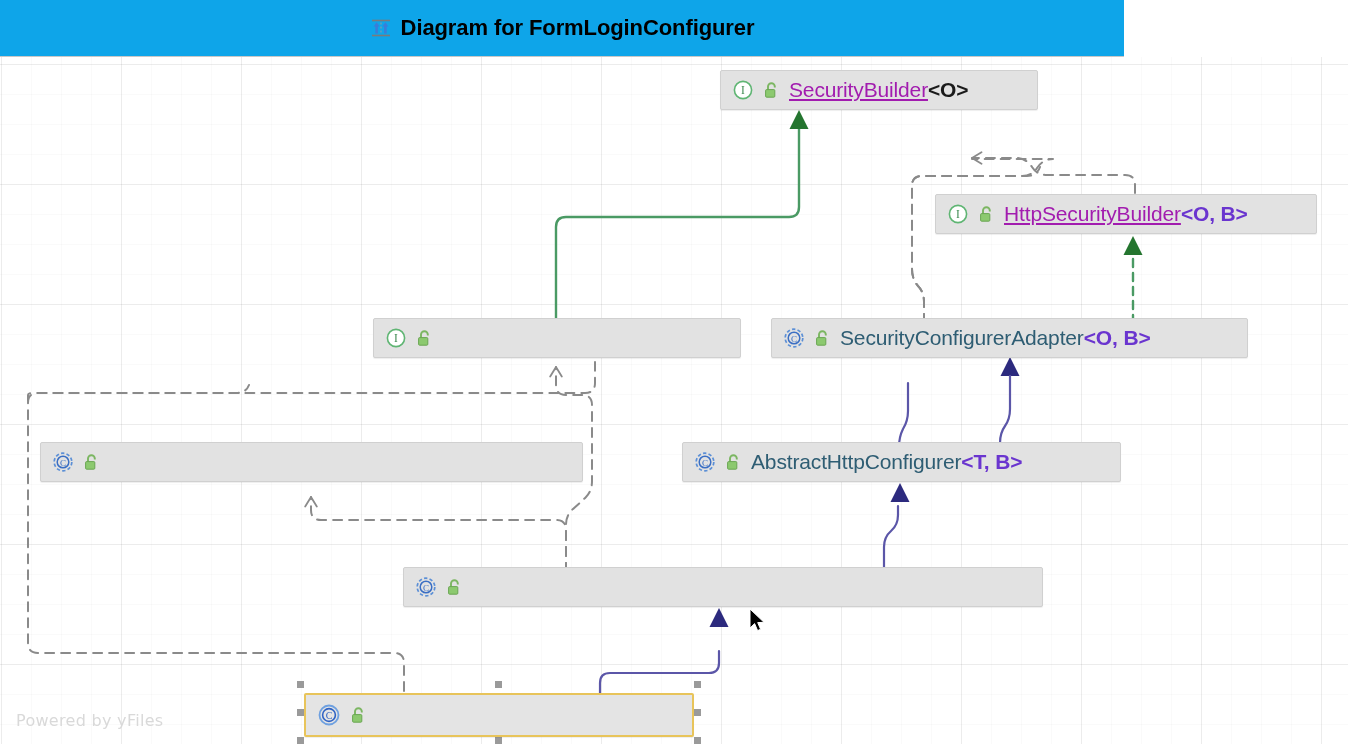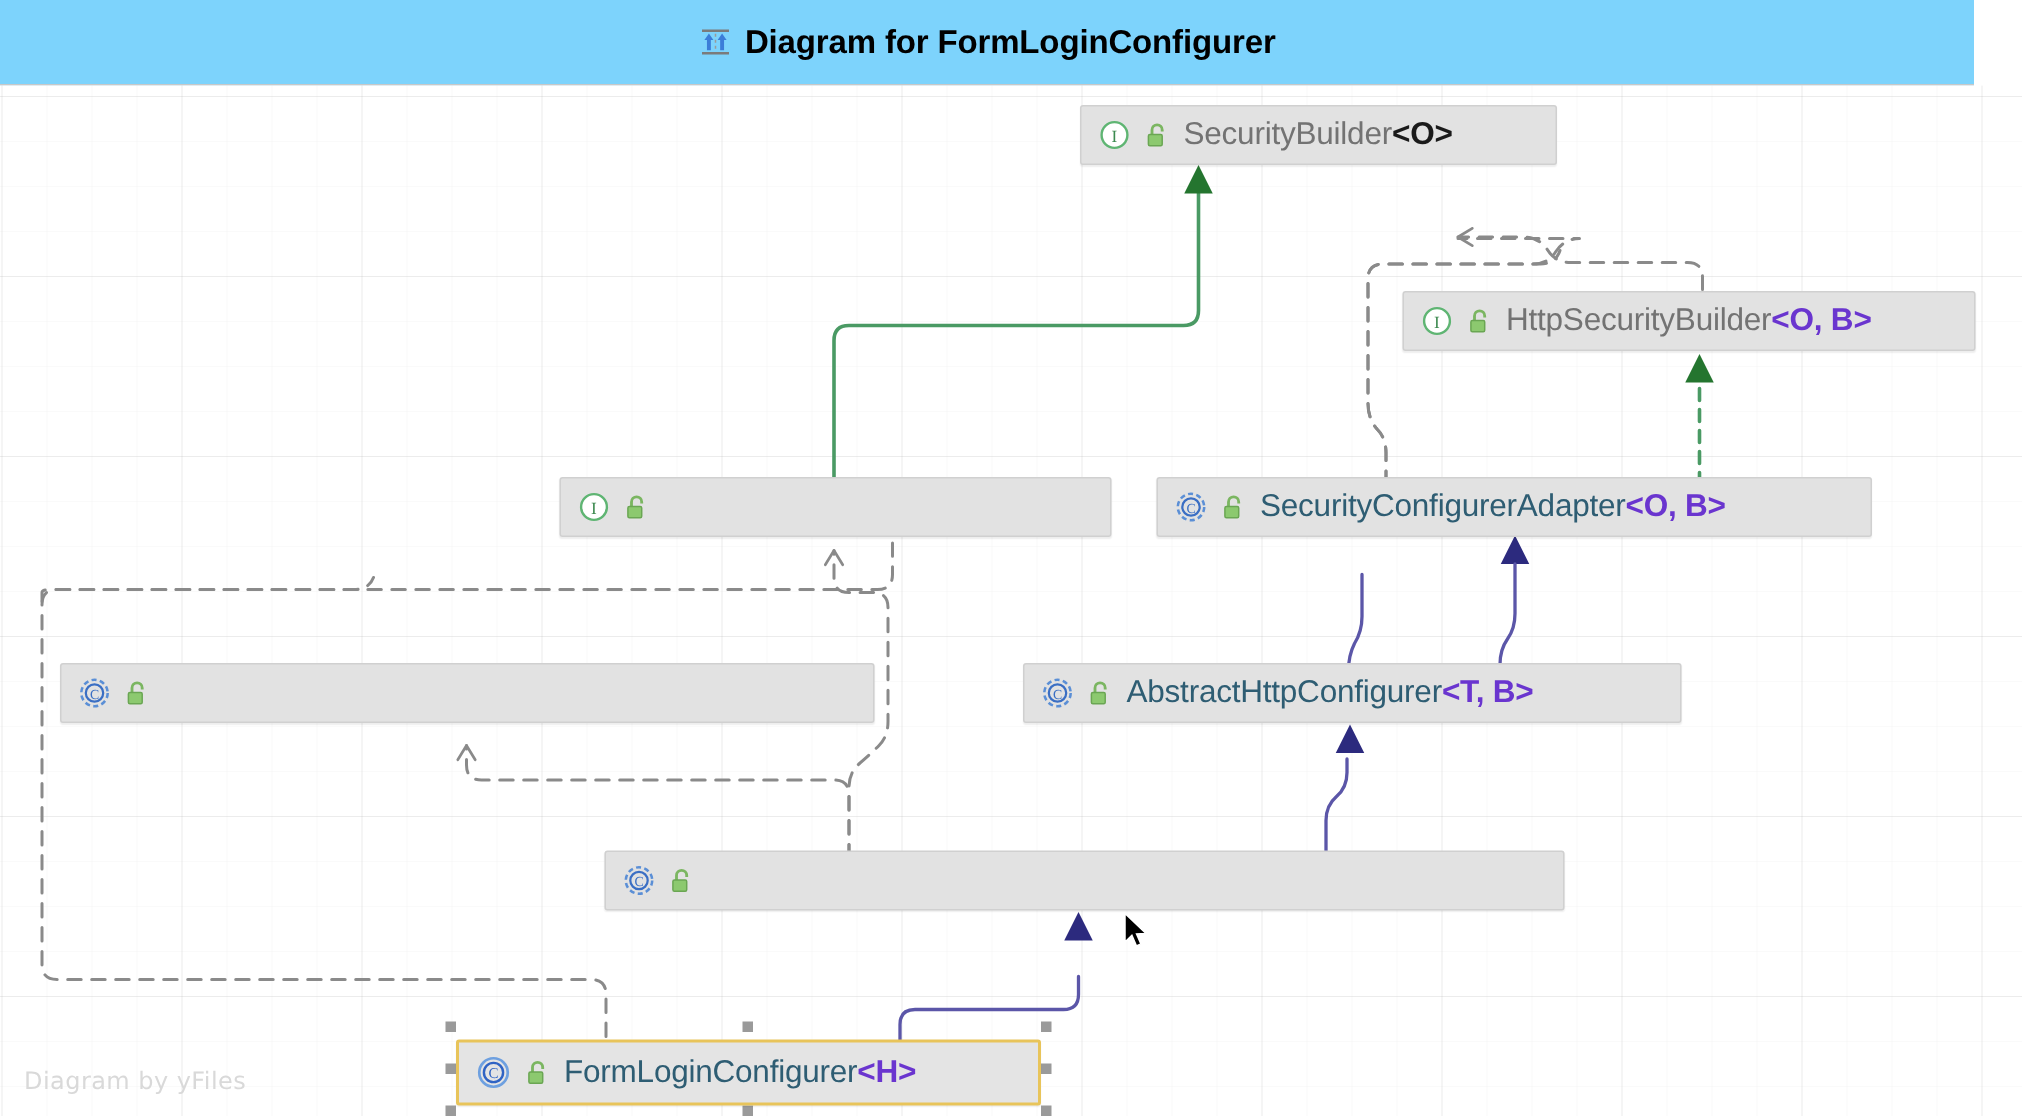--- a/index.html
+++ b/index.html
@@ -11,22 +11,22 @@
   }
   #root {
     position: relative;
     width: 1348px; height: 744px;
     overflow: hidden;
   }
 
   
   #header {
     position: absolute; left: 0; top: 0;
-    width: 1316px; height: 57px;
-    background: #7dd3fc;
+    width: 1124px; height: 57px;
+    background: #0ea5e9;
     border-bottom: 1px solid #c8c8c8;
     display: flex; align-items: center; justify-content: center;
     box-sizing: border-box;
   }
   #header-inner { display: flex; align-items: center; gap: 9px; }
   #diagram-title {
     font-size: 22px; font-weight: bold; color: #000000;
     letter-spacing: -0.1px;
     white-space: nowrap;
   }
@@ -67,21 +67,21 @@
   }
   .node.selected {
     border: 2px solid #e8c45a;
     background: #e4e4e4;
   }
   .node-label {
     font-size: 21px;
     font-weight: 500;
     letter-spacing: -0.15px;
   }
-  .n-iface { color: #737373; }
+  .n-iface { color: #a21caf; text-decoration: underline; }
   .n-class { color: #2e5d73; }
   .n-gen-br { color: #1a1a1a; font-weight: bold; }
   .n-gen-tp { color: #6a35cf; font-weight: bold; text-align: right; }
 
   .icon { flex: 0 0 auto; display: inline-block; line-height: 0; }
 
   
   .handle {
     position: absolute;
     width: 7px; height: 7px;
@@ -120,21 +120,21 @@
             <polygon points="15.4,5.3 18.4,9.6 12.4,9.6"></polygon>
           </g>
         </svg>
       </span>
       <span id="diagram-title">Diagram for FormLoginConfigurer</span>
     </div>
   </div>
 
   <div id="canvas">
 
-    <div id="watermark">Diagram by yFiles</div>
+    <div id="watermark">Powered by yFiles</div>
 
     <svg id="edge-layer">
       <defs>
         <marker id="arrow-green" markerWidth="11" markerHeight="11" refX="4.2" refY="5.5" orient="auto" markerUnits="userSpaceOnUse">
           <path d="M0.5,0.5 L0.5,10.5 L9.5,5.5 Z" fill="#24752f"></path>
         </marker>
         <marker id="arrow-purple" markerWidth="11" markerHeight="11" refX="4.2" refY="5.5" orient="auto" markerUnits="userSpaceOnUse">
           <path d="M0.5,0.5 L0.5,10.5 L9.5,5.5 Z" fill="#2c2a7e"></path>
         </marker>
         <marker id="arrow-open" markerWidth="14" markerHeight="14" refX="11" refY="7" orient="auto" markerUnits="userSpaceOnUse">
@@ -331,23 +331,20 @@
           <circle cx="12" cy="12" r="6.4" fill="none" stroke="#2f63c4" stroke-width="1.6"></circle>
           <text x="12" y="15.9" font-size="10" font-family="Liberation Serif, serif" fill="#2f63c4" text-anchor="middle">C</text>
         </svg>
       </span>
       <span class="icon">
         <svg width="17" height="19" viewBox="0 0 17 19">
           <path d="M5,9 L5,5.6 A3.4,3.4 0 0 1 11.8,5.6 L11.8,6.6" fill="none" stroke="#7bb661" stroke-width="1.9"></path>
           <rect x="2.6" y="8.6" width="9.2" height="7.6" rx="1" fill="#8cc96f" stroke="#6aa653" stroke-width="1"></rect>
         </svg>
       </span>
-      <span class="node-label">
-        <span class="n-class">FormLoginConfigurer</span><span class="n-gen-tp">&lt;H&gt;</span>
-      </span>
     </div>
 
     <span id="cursor" class="icon">
       <svg width="18" height="26" viewBox="0 0 18 26">
         <path d="M1,1 L1,20 L5.6,15.6 L8.6,22.6 L11.6,21.3 L8.7,14.6 L15,14.3 Z" fill="#000000" stroke="#ffffff" stroke-width="1"></path>
       </svg>
     </span>
 
   </div>
 </div>

